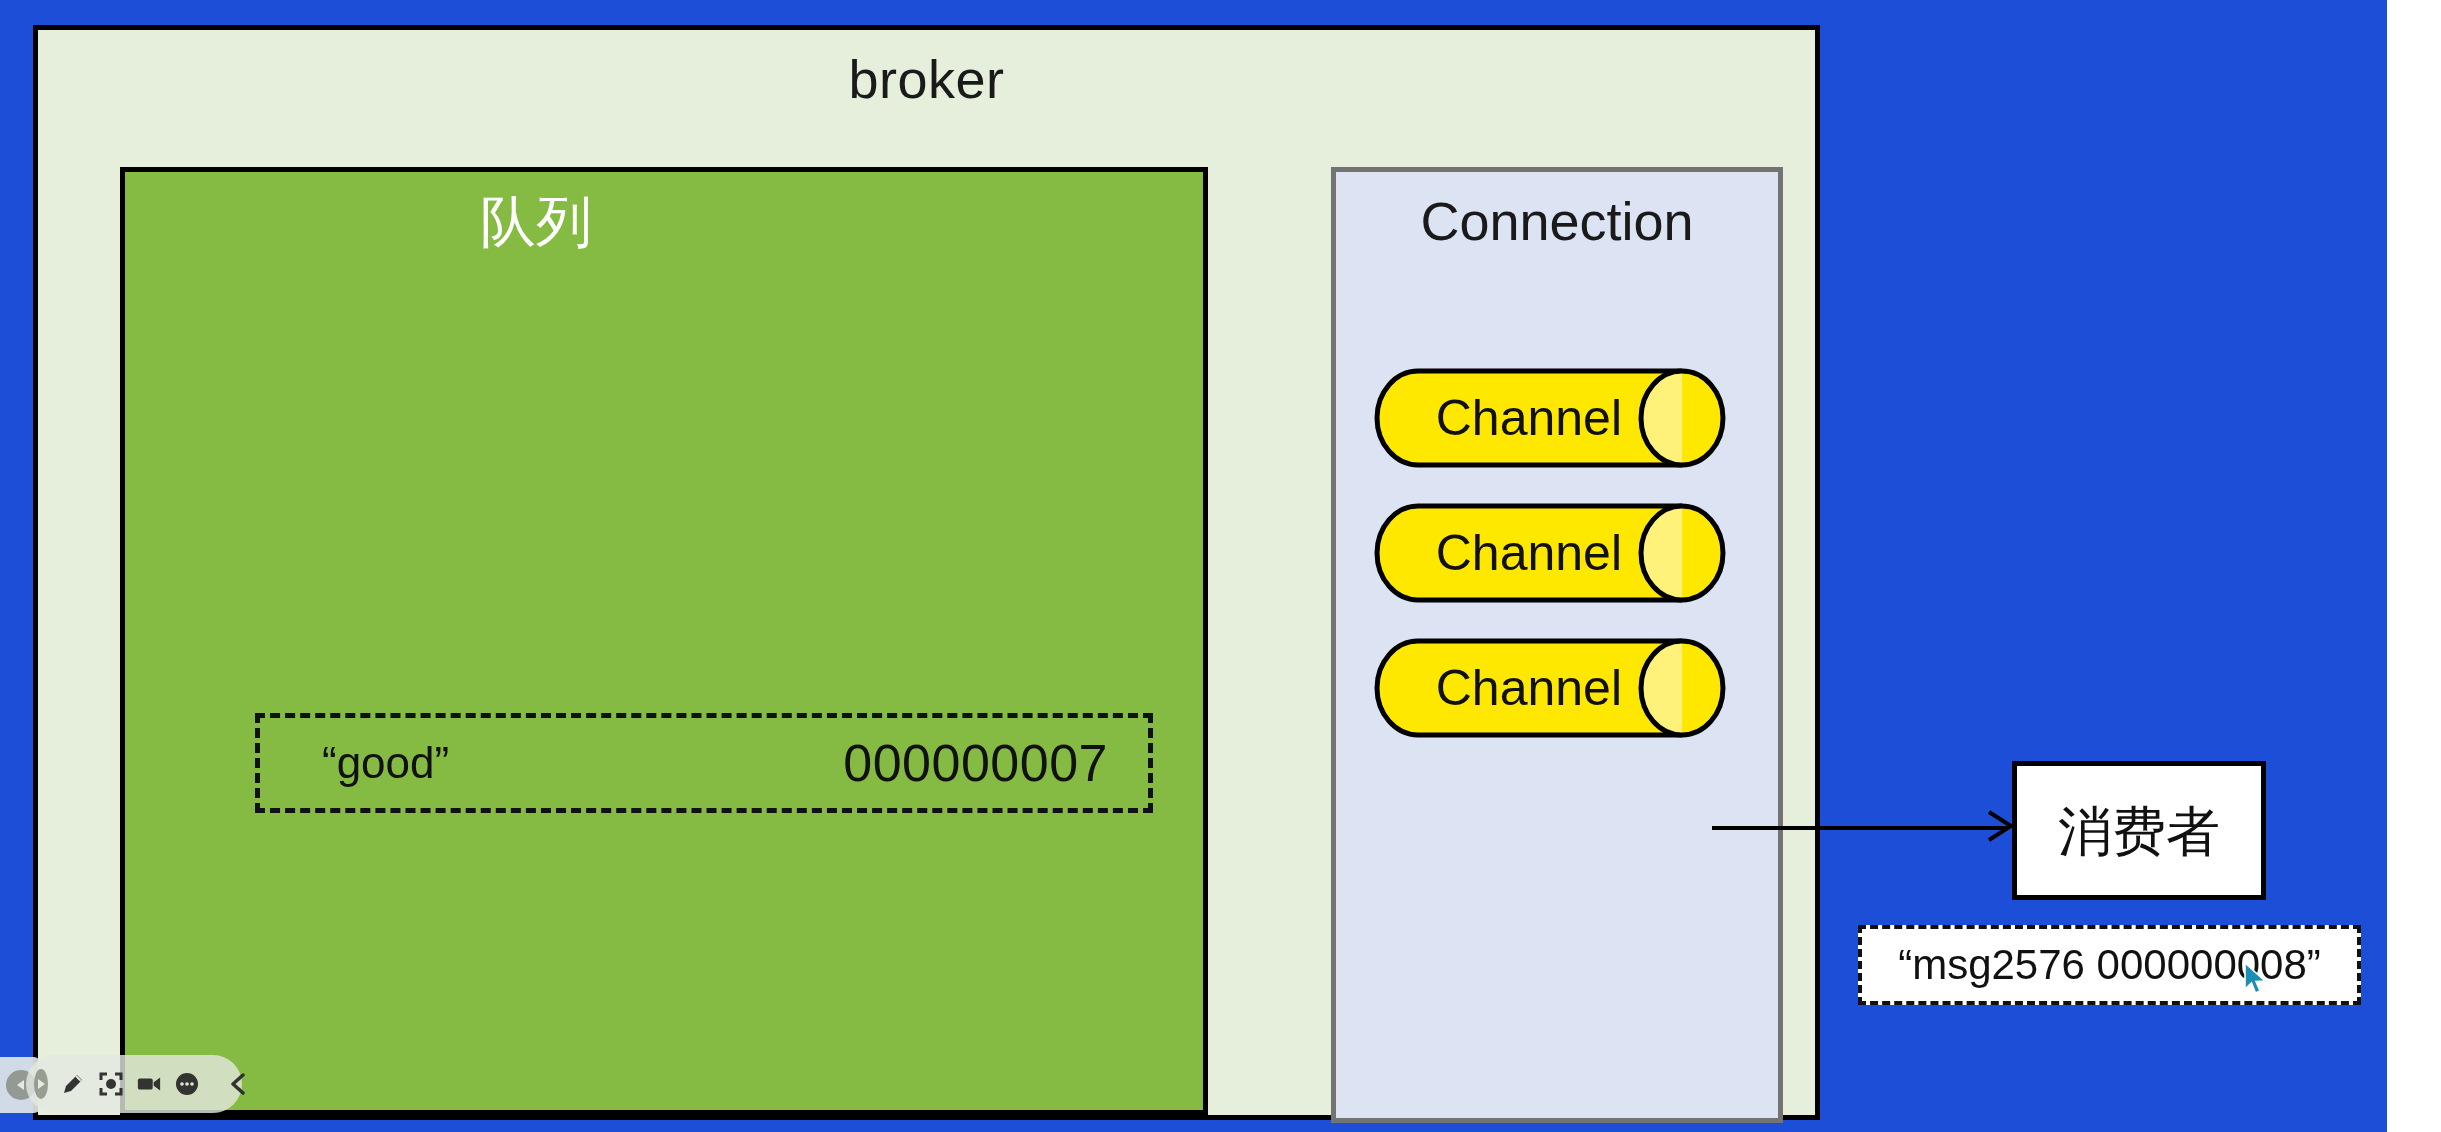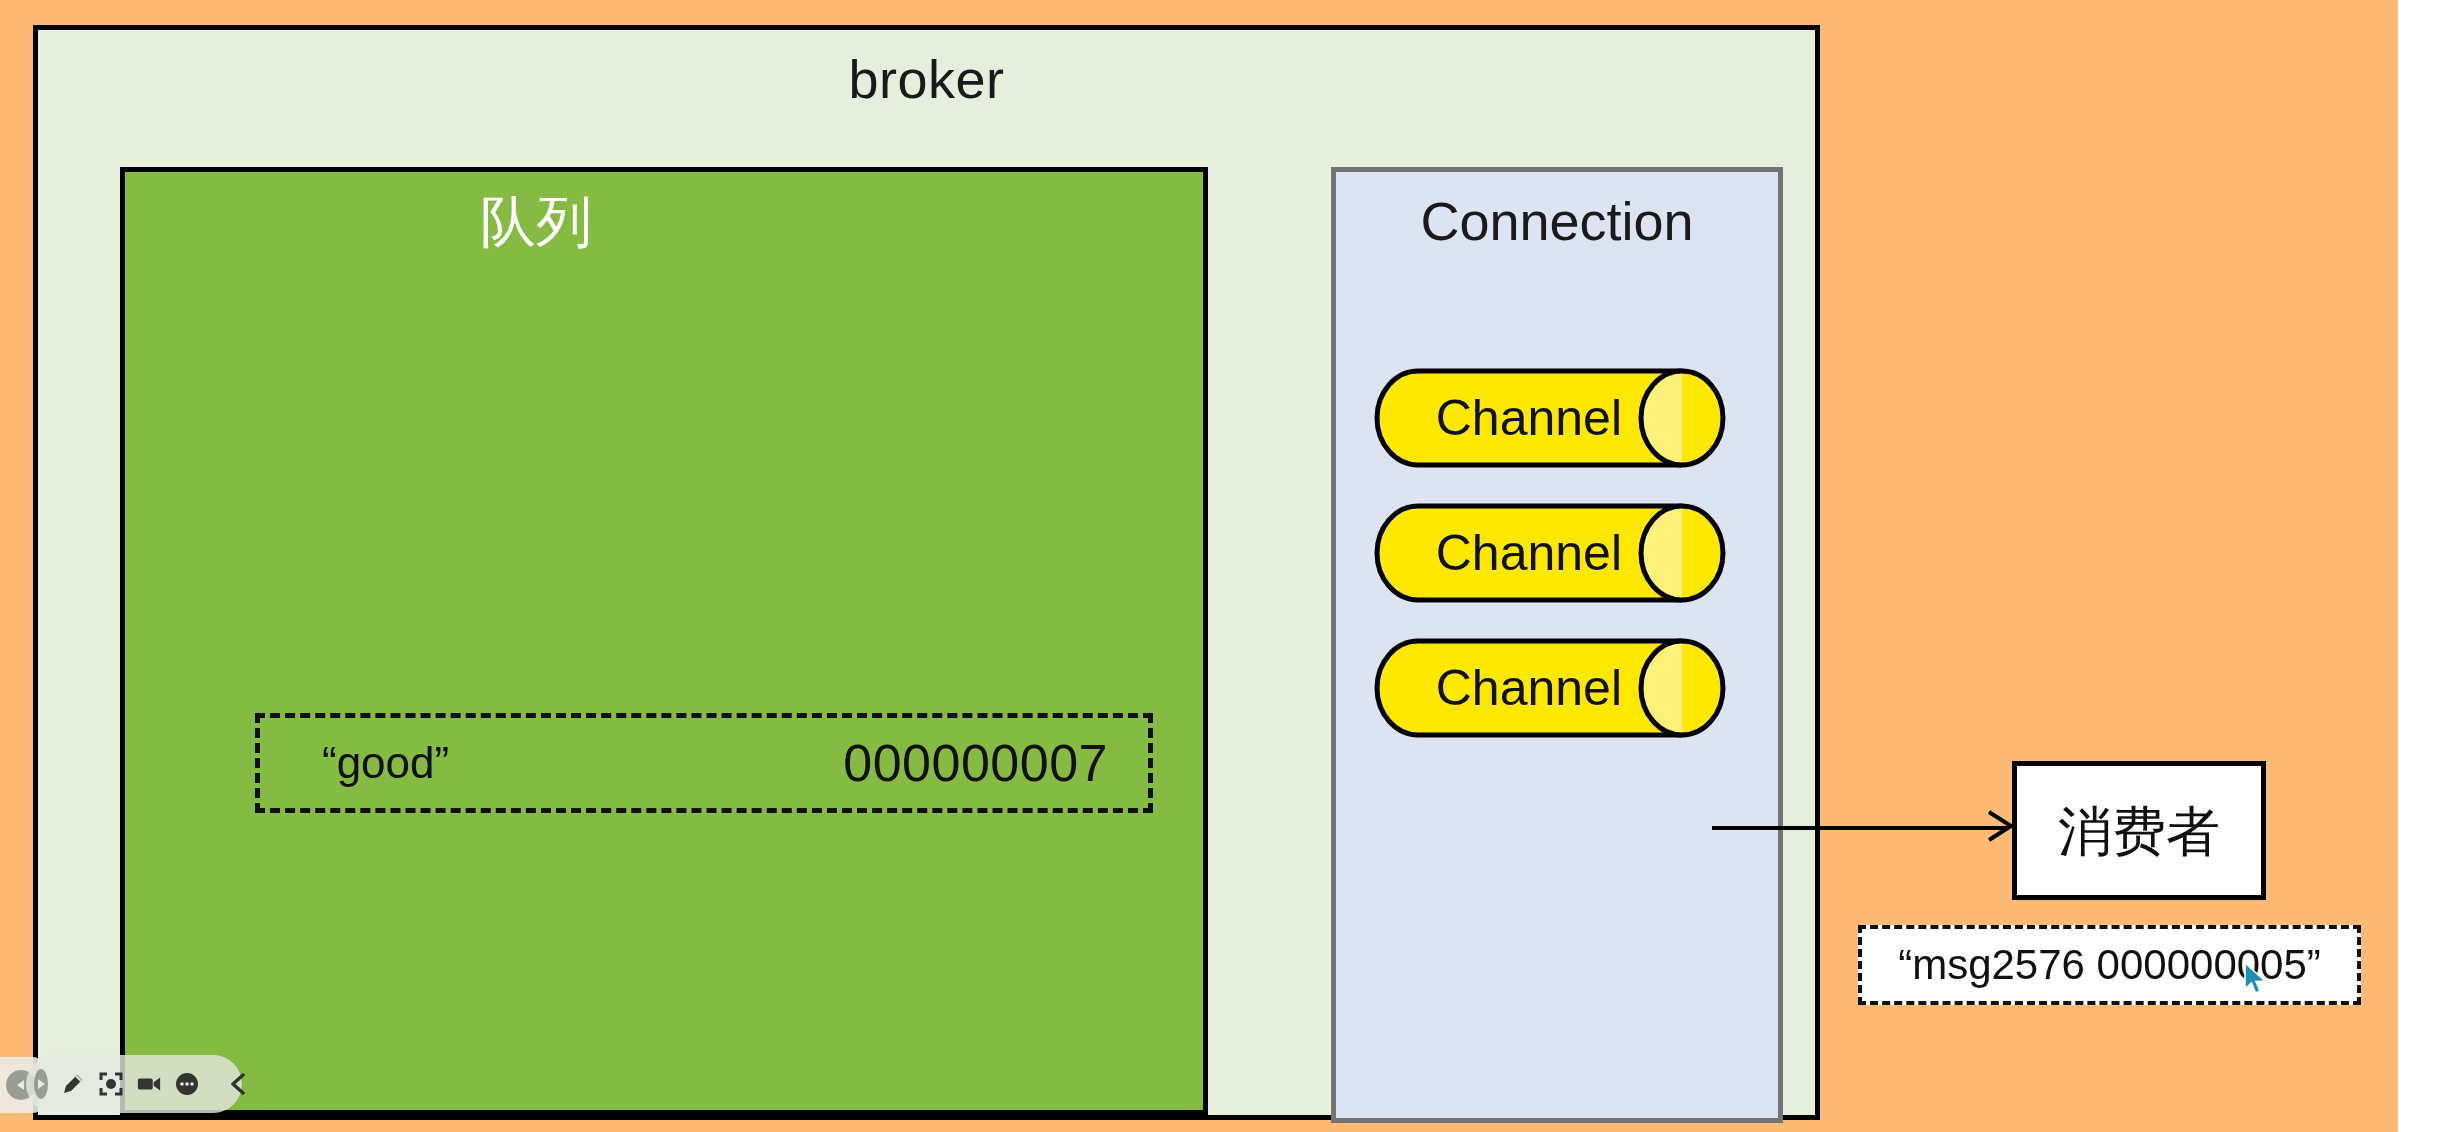--- a/index.html
+++ b/index.html
@@ -8,23 +8,22 @@
     padding: 0;
     background: #ffffff;
   }
   body {
     font-family: "Liberation Sans", "DejaVu Sans", sans-serif;
   }
   #canvas {
     position: relative;
     width: 2387px;
     height: 1132px;
-    background: #fdba74;
+    background: #1d4ed8;
     overflow: hidden;
-    padding-left: 11px;
   }
 
   
   .broker-box {
     position: absolute;
     left: 33px;
     top: 25px;
     width: 1787px;
     height: 1095px;
     background: #e5efdc;
@@ -317,21 +316,21 @@
     <svg width="40" height="40" viewBox="0 0 40 40" aria-hidden="true">
       <polyline points="8,4 30,18 8,32" fill="none" stroke="#000000" stroke-width="4"></polyline>
     </svg>
   </div>
 
   <div class="consumer-box">
     <span class="consumer-label">消费者</span>
   </div>
 
   <div class="delivered-box">
-    <span class="delivered-text">“msg2576 000000005”</span>
+    <span class="delivered-text">“msg2576 000000008”</span>
   </div>
 
   <div class="cursor">
     <svg width="26" height="36" viewBox="0 0 26 36" aria-hidden="true">
       <path d="M2,1 L2,27 L8.5,21 L12.5,31 L17,29 L13,19.5 L22,19 Z" fill="#1b8fb3" stroke="#ffffff" stroke-width="1.6"></path>
     </svg>
   </div>
 
   <div class="nav-pill">
     <div class="circle-btn">

